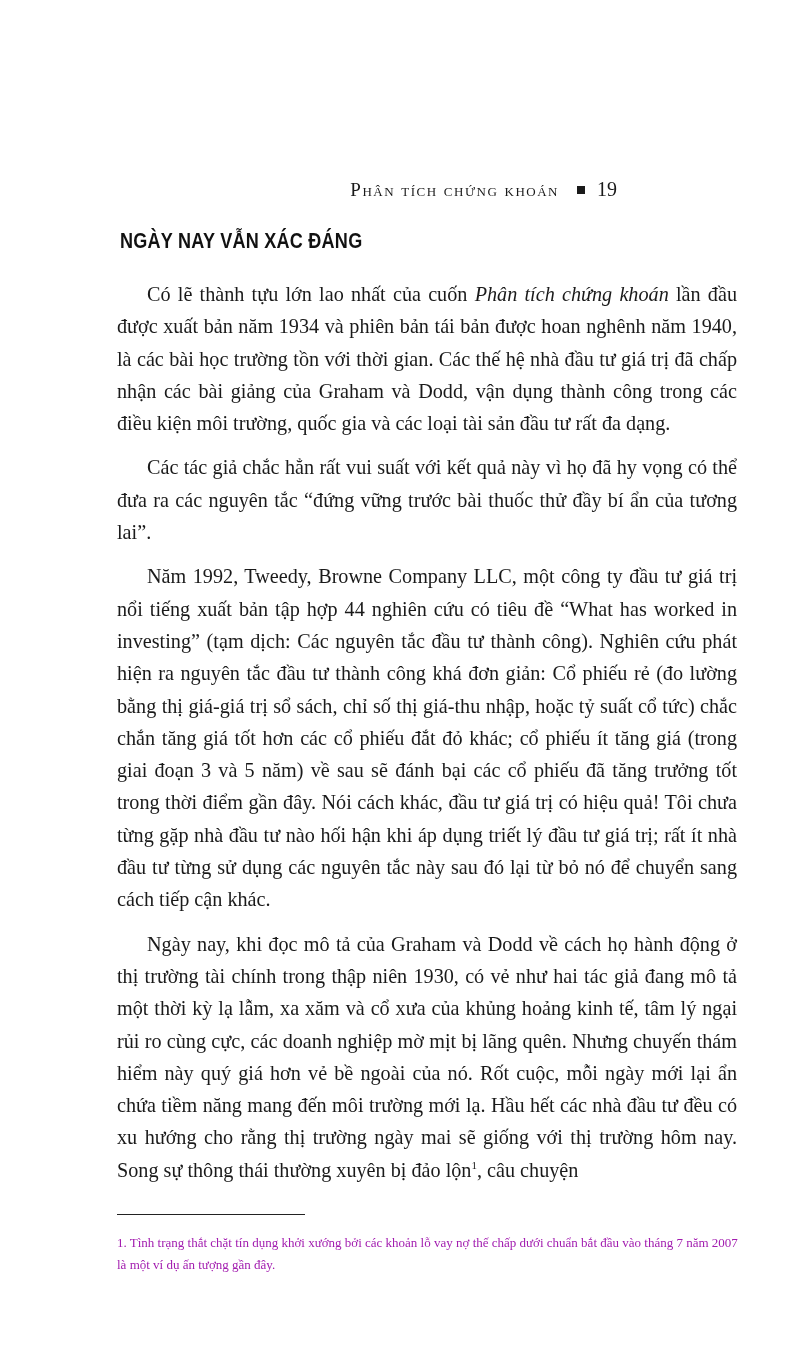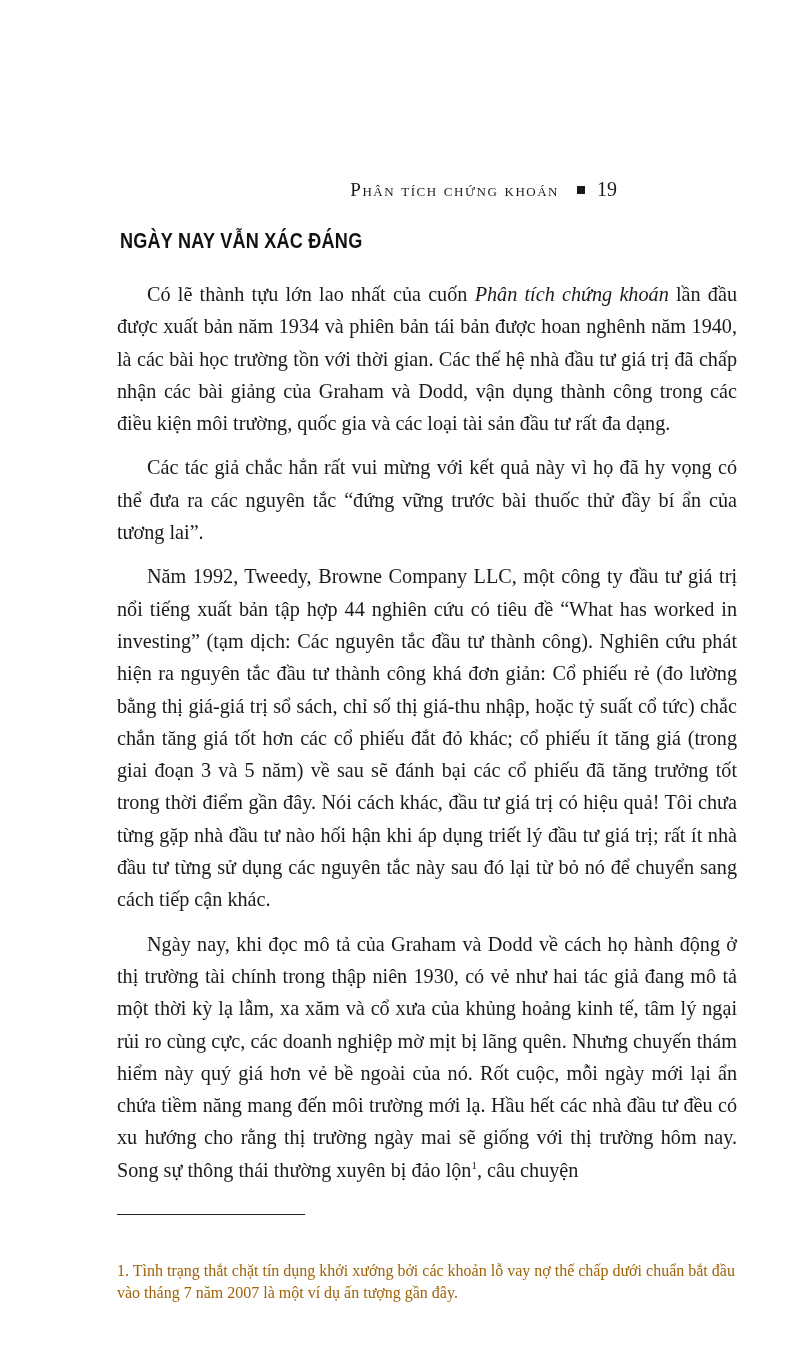--- a/index.html
+++ b/index.html
@@ -19,39 +19,39 @@
   }
   .body-text {
     position: absolute; top: 266px; left: 117px; width: 620px;
     font-family: "Liberation Serif", serif; font-size: 20.2px; line-height: 32.3px;
     text-align: justify; color: #1a1a1a;
   }
   .body-text p { margin: 12px 0 10px 0; text-indent: 30px; }
   .body-text em { font-style: italic; }
   .footnote-rule { position: absolute; top: 1214px; left: 117px; width: 188px; height: 1px; background: #222; }
   .footnote {
-    position: absolute; top: 1260px; left: 117px; width: 625px;
-    font-family: "Liberation Serif", serif; font-size: 16px; line-height: 22px; color: #a16207;
+    position: absolute; top: 1232px; left: 117px; width: 625px;
+    font-family: "Liberation Serif", serif; font-size: 13px; line-height: 22px; color: #a21caf;
   }
   sup { font-size: 11px; line-height: 0; }
 </style>
 </head>
 <body>
 
 <div class="page">
   <div class="running-head">
     <span>Phân tích chứng khoán</span>
     <span class="sq"></span>
     <span class="num">19</span>
   </div>
 
   <div class="section-title">NGÀY NAY VẪN XÁC ĐÁNG</div>
 
   <div class="body-text">
     <p><span>Có lẽ thành tựu lớn lao nhất của cuốn </span><em>Phân tích chứng khoán</em><span> lần đầu được xuất bản năm 1934 và phiên bản tái bản được hoan nghênh năm 1940, là các bài học trường tồn với thời gian. Các thế hệ nhà đầu tư giá trị đã chấp nhận các bài giảng của Graham và Dodd, vận dụng thành công trong các điều kiện môi trường, quốc gia và các loại tài sản đầu tư rất đa dạng.</span></p>
-    <p>Các tác giả chắc hẳn rất vui mừng với kết quả này vì họ đã hy vọng có thể đưa ra các nguyên tắc “đứng vững trước bài thuốc thử đầy bí ẩn của tương lai”.</p>
+    <p>Các tác giả chắc hẳn rất vui suất với kết quả này vì họ đã hy vọng có thể đưa ra các nguyên tắc “đứng vững trước bài thuốc thử đầy bí ẩn của tương lai”.</p>
     <p>Năm 1992, Tweedy, Browne Company LLC, một công ty đầu tư giá trị nổi tiếng xuất bản tập hợp 44 nghiên cứu có tiêu đề “What has worked in investing” (tạm dịch: Các nguyên tắc đầu tư thành công). Nghiên cứu phát hiện ra nguyên tắc đầu tư thành công khá đơn giản: Cổ phiếu rẻ (đo lường bằng thị giá-giá trị sổ sách, chỉ số thị giá-thu nhập, hoặc tỷ suất cổ tức) chắc chắn tăng giá tốt hơn các cổ phiếu đắt đỏ khác; cổ phiếu ít tăng giá (trong giai đoạn 3 và 5 năm) về sau sẽ đánh bại các cổ phiếu đã tăng trưởng tốt trong thời điểm gần đây. Nói cách khác, đầu tư giá trị có hiệu quả! Tôi chưa từng gặp nhà đầu tư nào hối hận khi áp dụng triết lý đầu tư giá trị; rất ít nhà đầu tư từng sử dụng các nguyên tắc này sau đó lại từ bỏ nó để chuyển sang cách tiếp cận khác.</p>
     <p><span>Ngày nay, khi đọc mô tả của Graham và Dodd về cách họ hành động ở thị trường tài chính trong thập niên 1930, có vẻ như hai tác giả đang mô tả một thời kỳ lạ lẫm, xa xăm và cổ xưa của khủng hoảng kinh tế, tâm lý ngại rủi ro cùng cực, các doanh nghiệp mờ mịt bị lãng quên. Nhưng chuyến thám hiểm này quý giá hơn vẻ bề ngoài của nó. Rốt cuộc, mỗi ngày mới lại ẩn chứa tiềm năng mang đến môi trường mới lạ. Hầu hết các nhà đầu tư đều có xu hướng cho rằng thị trường ngày mai sẽ giống với thị trường hôm nay. Song sự thông thái thường xuyên bị đảo lộn</span><sup>1</sup><span>, câu chuyện</span></p>
   </div>
 
   <div class="footnote-rule"></div>
   <div class="footnote">1. Tình trạng thắt chặt tín dụng khởi xướng bởi các khoản lỗ vay nợ thế chấp dưới chuẩn bắt đầu vào tháng 7 năm 2007 là một ví dụ ấn tượng gần đây.</div>
 </div>
 
 </body></html>

